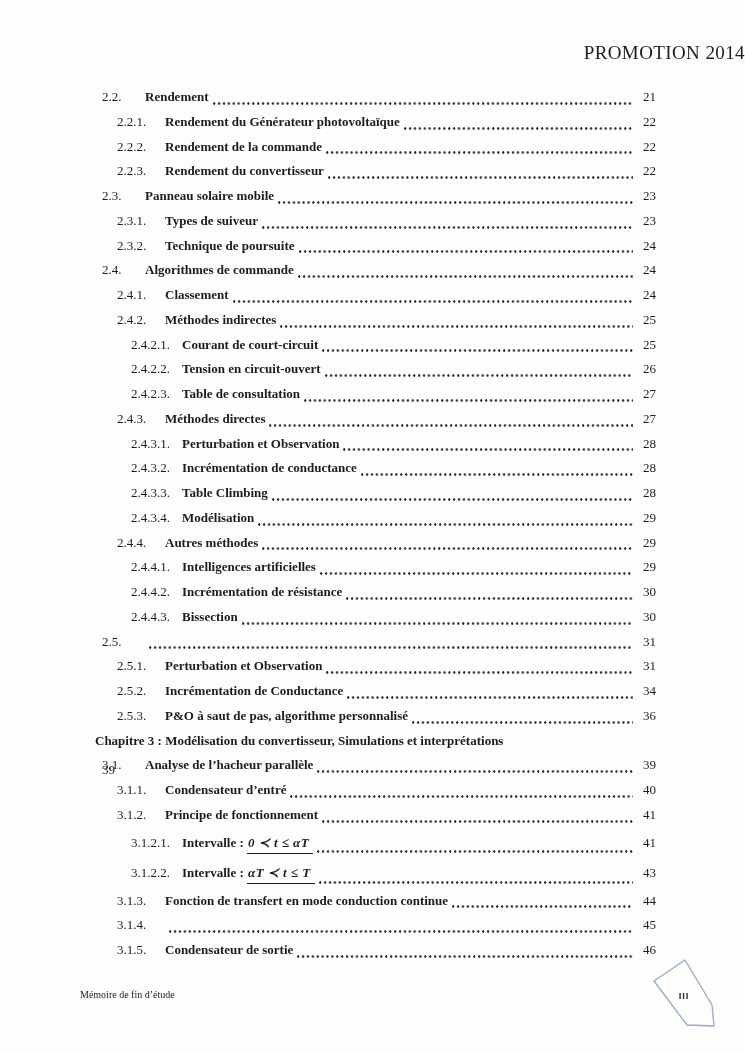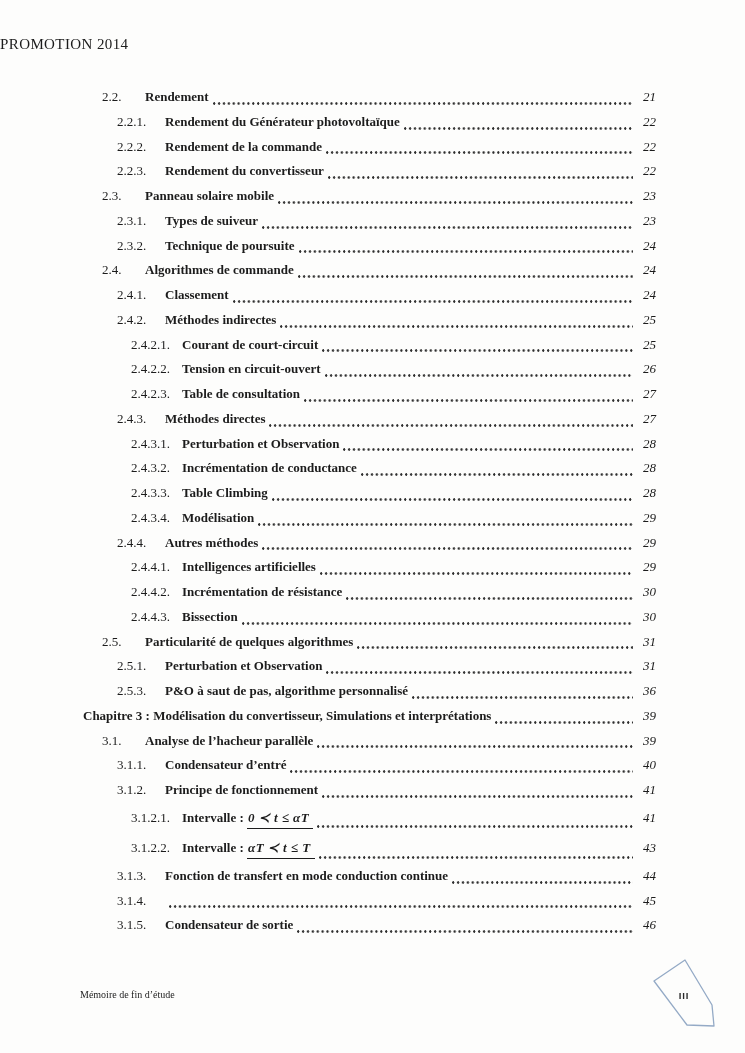--- a/index.html
+++ b/index.html
@@ -10,39 +10,39 @@
     color: #1c1c1c;
     overflow: hidden;
   }
   .page {
     position: relative;
     width: 745px; height: 1053px;
     background: #fdfdfc;
   }
   .doc-header {
     position: absolute;
-    top: 36px; left: 0; right: 0;
-    text-align: left;
-    font-size: 15px;
+    top: 42px; left: 0; right: 0;
+    text-align: right;
+    font-size: 19px;
     letter-spacing: 0.4px;
     white-space: nowrap;
   }
   .toc {
     position: absolute;
     top: 85px; left: 83px; right: 89px;
   }
   .row {
     display: flex;
     align-items: baseline;
     height: 24.75px;
     line-height: 24.75px;
     font-size: 13px;
     white-space: nowrap;
   }
-  .row.lvl0 { margin-left: 0; }
+  .row.lvl0 { margin-left: 12px; flex-direction: column; }
   .row.lvl1 { margin-left: 19px; }
   .row.lvl2 { margin-left: 34px; }
   .row.lvl3 { margin-left: 48px; }
   .row .num { flex: 0 0 auto; }
   .row.lvl1 .num { width: 43px; }
   .row.lvl2 .num { width: 48px; }
   .row.lvl3 .num { width: 51px; }
   .row .label { flex: 0 0 auto; font-weight: bold; }
   .leader {
     flex: 1 1 auto;
@@ -51,21 +51,20 @@
     margin: 0 3px 5px 4px;
     background-image: radial-gradient(circle at 1.2px 1.5px, #2e2e2e 1px, rgba(0,0,0,0) 1.4px);
     background-size: 4.9px 3px;
     background-repeat: repeat-x;
     min-width: 8px;
   }
   .pg {
     flex: 0 0 auto;
     min-width: 20px;
     text-align: right;
-    font-style: italic;
   }
   .formula-row {
     height: 27.5px;
     padding-top: 3px;
   }
   .formula {
     font-style: italic;
     border-bottom: 1px solid #1c1c1c;
     padding: 0 4px 3px 1px;
     letter-spacing: 0.5px;
@@ -223,29 +222,34 @@
         <span class="pg">30</span>
       </div>
       <div class="row lvl3">
         <span class="num">2.4.4.3.</span>
         <span class="label">Bissection</span>
         <span class="leader"></span>
         <span class="pg">30</span>
       </div>
       <div class="row lvl1">
         <span class="num">2.5.</span>
-        <span class="label">Particularité de quelques algorithmes</span>
         <span class="leader"></span>
         <span class="pg">31</span>
       </div>
       <div class="row lvl2">
         <span class="num">2.5.1.</span>
         <span class="label">Perturbation et Observation</span>
         <span class="leader"></span>
         <span class="pg">31</span>
+      </div>
+      <div class="row lvl2">
+        <span class="num">2.5.2.</span>
+        <span class="label">Incrémentation de Conductance</span>
+        <span class="leader"></span>
+        <span class="pg">34</span>
       </div>
       <div class="row lvl2">
         <span class="num">2.5.3.</span>
         <span class="label">P&amp;O à saut de pas, algorithme personnalisé</span>
         <span class="leader"></span>
         <span class="pg">36</span>
       </div>
       <div class="row lvl0">
         <span class="label">Chapitre 3 : Modélisation du convertisseur, Simulations et interprétations</span>
         <span class="leader"></span>

